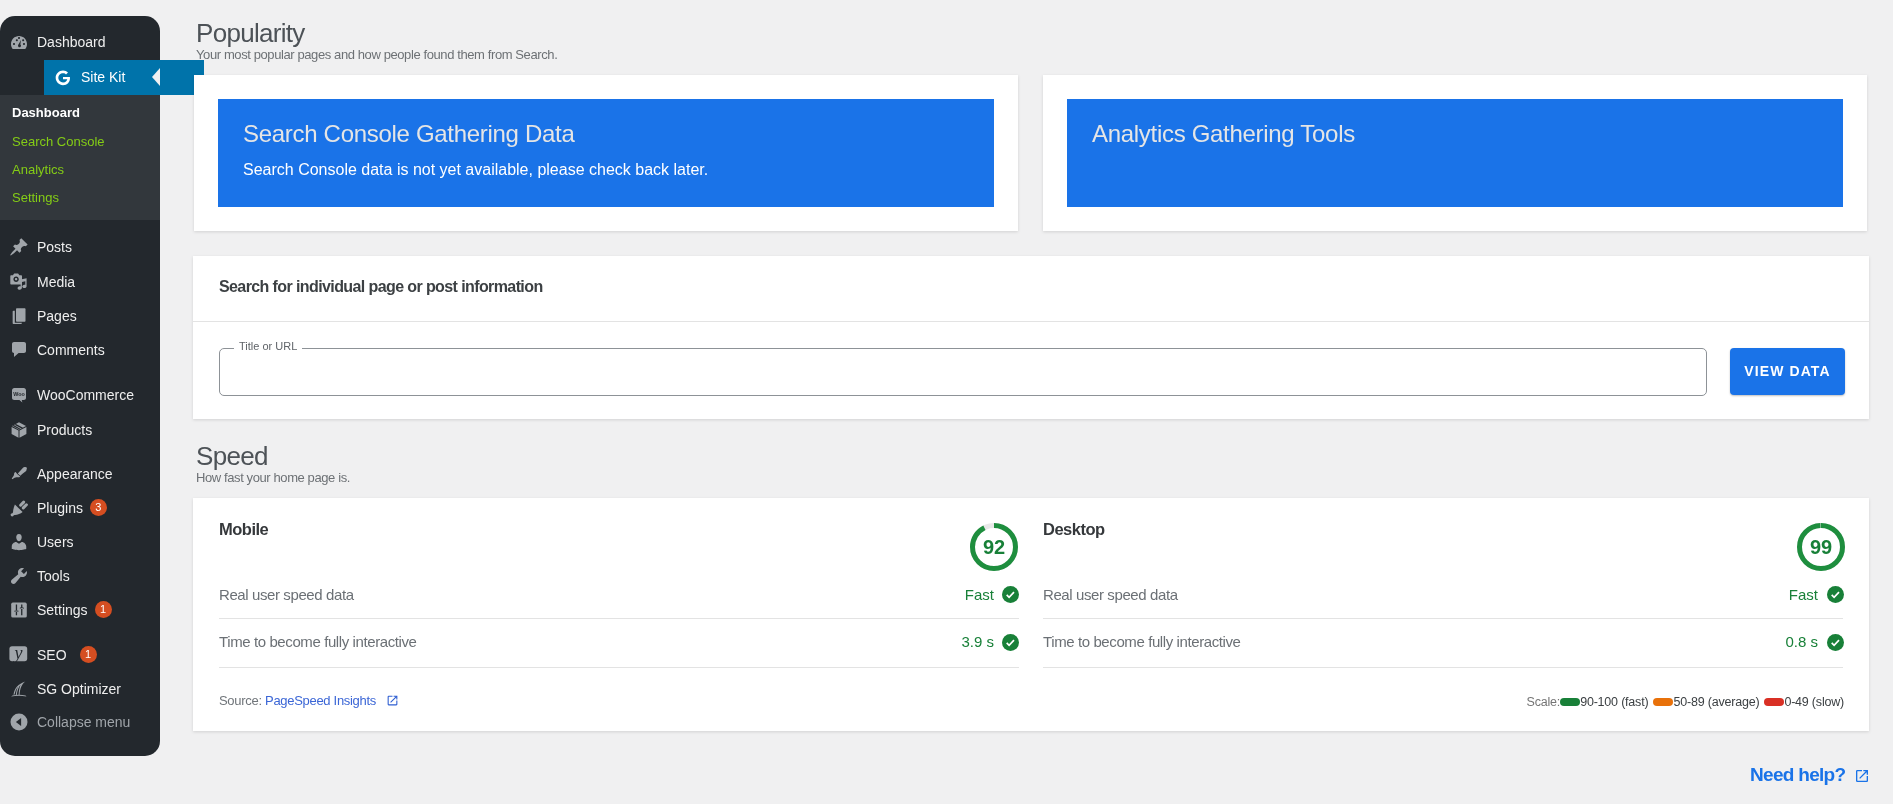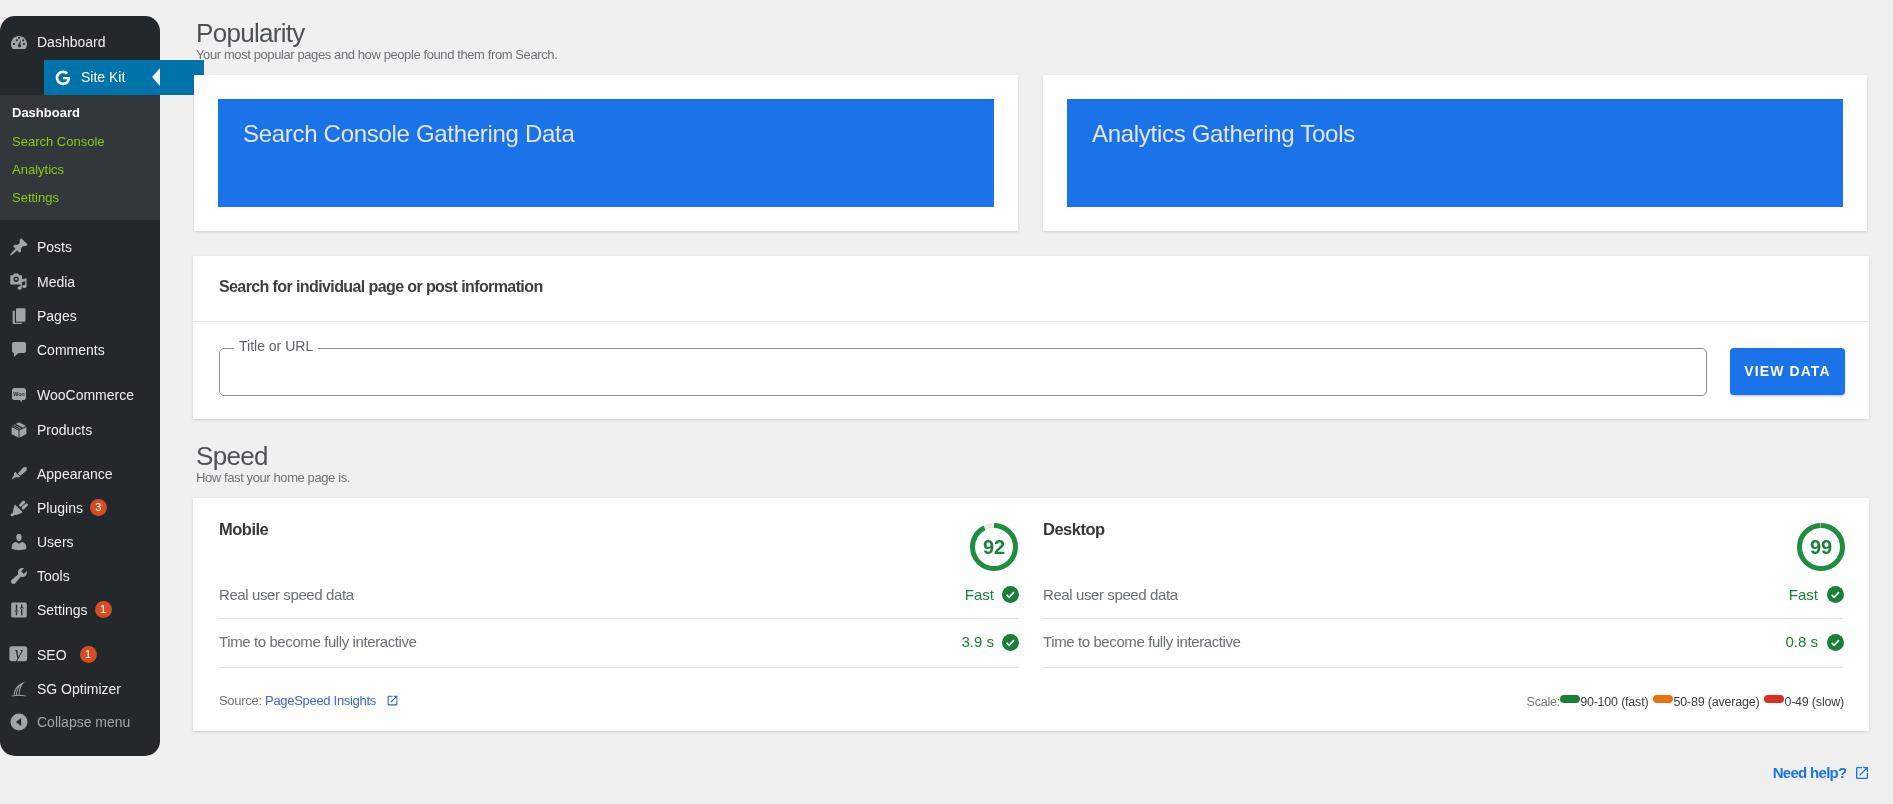--- a/index.html
+++ b/index.html
@@ -141,30 +141,31 @@
       </svg>
     Collapse menu</div>
 </div>
 <div class="h1" style="left:196px;top:20px">Popularity</div>
 <div class="hsub" style="left:196px;top:47px">Your most popular pages and how people found them from Search.</div>
 
 <div class="panel" style="left:194px;top:75px;width:824px;height:156px"></div>
 <div class="panel" style="left:1043px;top:75px;width:824px;height:156px"></div>
 <div class="bluebox" style="left:218px;top:99px;width:776px;height:108px">
   <div class="bh">Search Console Gathering Data</div>
+  <div class="bs">Search Console data is not yet available, please check back later.</div>
 </div>
 <div class="bluebox" style="left:1067px;top:99px;width:776px;height:108px">
   <div class="bh">Analytics Gathering Tools</div>
 </div>
 
 <div class="panel" style="left:193px;top:256px;width:1676px;height:163px"></div>
 <div class="abs" style="left:219px;top:278px;font-size:16px;font-weight:700;color:#3c4043;letter-spacing:-0.6px">Search for individual page or post information</div>
 <div class="divider" style="left:193px;top:321px;width:1676px"></div>
 <div class="abs" style="left:219px;top:348px;width:1488px;height:48px;border:1px solid #8d9297;border-radius:5px;background:#fff"></div>
-<div class="abs" style="left:234px;top:340px;font-size:14px;line-height:13px;color:#5f6368;background:#fff;padding:0 5px">Title or URL</div>
+<div class="abs" style="left:234px;top:340px;font-size:11px;line-height:13px;color:#5f6368;background:#fff;padding:0 5px">Title or URL</div>
 <div class="abs" style="left:1730px;top:348px;width:115px;height:47px;background:#1a73e8;border-radius:4px;color:#fff;font-size:14px;font-weight:700;letter-spacing:1.1px;text-align:center;line-height:47px;box-shadow:0 1px 2px rgba(0,0,0,0.25)">VIEW DATA</div>
 
 <div class="h1" style="left:196px;top:443px">Speed</div>
 <div class="hsub" style="left:196px;top:470px">How fast your home page is.</div>
 
 <div class="panel" style="left:193px;top:498px;width:1676px;height:233px"></div>
 <div class="collbl" style="left:219px;top:520px">Mobile</div>
 <div class="collbl" style="left:1043px;top:520px">Desktop</div>
 
 <svg class="abs" style="left:969px;top:522px" width="50" height="50">
@@ -206,27 +207,27 @@
     <path d="M4.7 8.9l2.4 2.4 4.9-5.1" stroke="#fff" stroke-width="1.7" fill="none"></path>
   </svg>
 <div class="divider" style="left:219px;top:667px;width:800px"></div>
 <div class="divider" style="left:1043px;top:667px;width:800px"></div>
 
 <div class="abs" style="left:219px;top:693px;font-size:13px;letter-spacing:-0.3px;color:#70757a">Source: <span style="color:#3b66d6">PageSpeed Insights</span>
   <svg style="width:13px;height:13px;vertical-align:-2px;margin-left:7px" viewBox="0 0 24 24" fill="#2f5fd2">
       <path d="M19 19H5V5h7V3H5a2 2 0 0 0-2 2v14a2 2 0 0 0 2 2h14c1.1 0 2-.9 2-2v-7h-2v7zM14 3v2h3.59l-9.83 9.83 1.41 1.41L19 6.41V10h2V3h-7z"></path>
     </svg>
 </div>
-<div class="abs" style="top:695px;right:49px;display:flex;font-size:12.5px;letter-spacing:-0.2px;color:#3c4043">
+<div class="abs" style="top:695px;right:49px;display:flex;align-items:center;font-size:12.5px;letter-spacing:-0.2px;color:#3c4043">
   <span style="color:#757575">Scale:</span>
   <span style="width:20px;height:8px;border-radius:4px;background:#188038;display:inline-block"></span>
   <span style="margin-right:5px">90-100 (fast)</span>
   <span style="width:20px;height:8px;border-radius:4px;background:#e8710a;display:inline-block"></span>
   <span style="margin-right:5px">50-89 (average)</span>
   <span style="width:20px;height:8px;border-radius:4px;background:#d93025;display:inline-block"></span>
   <span>0-49 (slow)</span>
 </div>
 
-<div class="abs" style="top:764px;right:23px;font-size:15px;font-weight:700;letter-spacing:-0.7px;color:#1a73e8">Need help?
+<div class="abs" style="top:764px;right:23px;font-size:19px;font-weight:700;letter-spacing:-0.7px;color:#1a73e8">Need help?
   <svg style="width:16px;height:16px;vertical-align:-3px;margin-left:4px" viewBox="0 0 24 24" fill="#1a73e8">
       <path d="M19 19H5V5h7V3H5a2 2 0 0 0-2 2v14a2 2 0 0 0 2 2h14c1.1 0 2-.9 2-2v-7h-2v7zM14 3v2h3.59l-9.83 9.83 1.41 1.41L19 6.41V10h2V3h-7z"></path>
     </svg>
 </div>
 
 </body></html>

